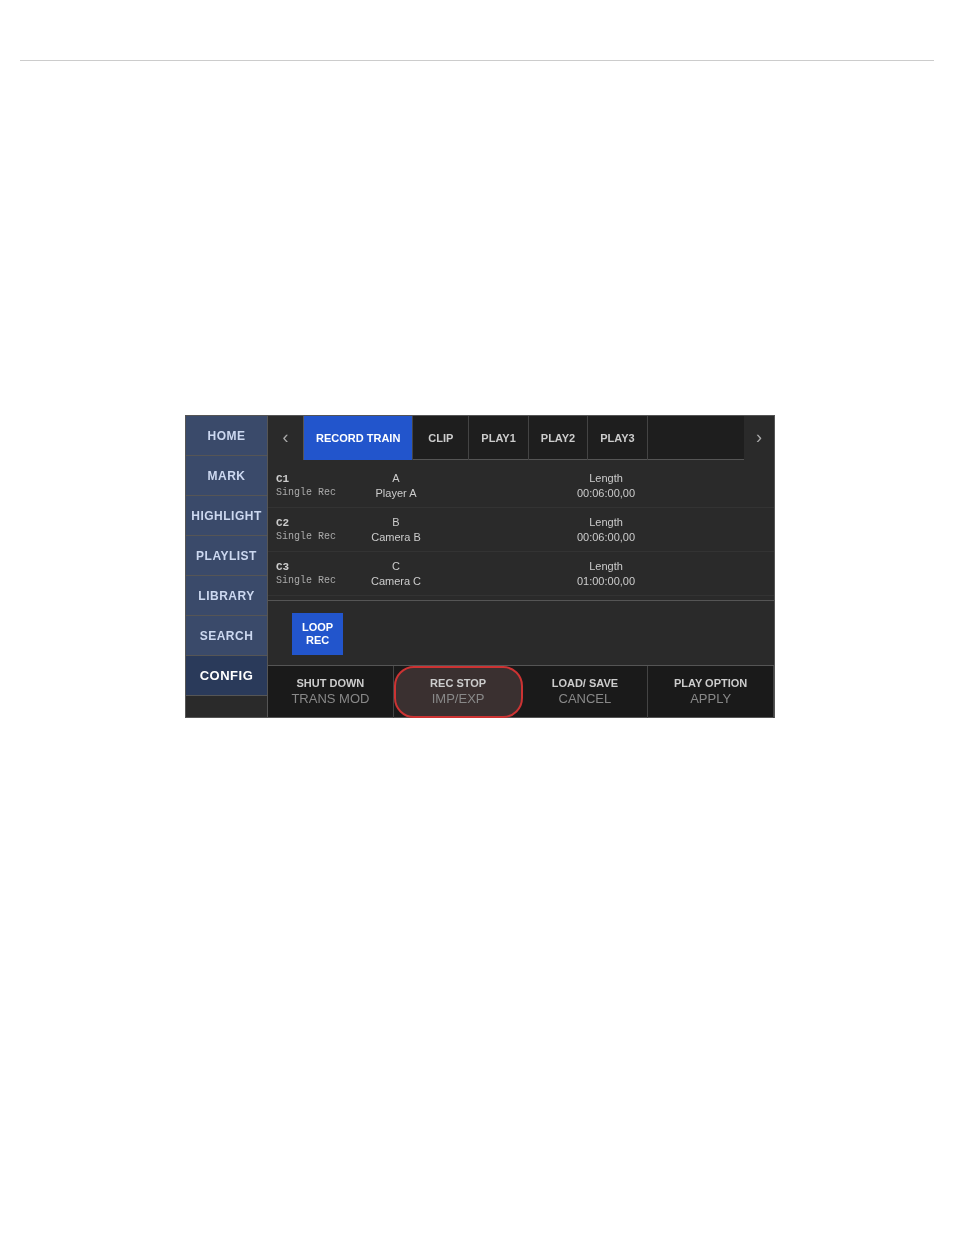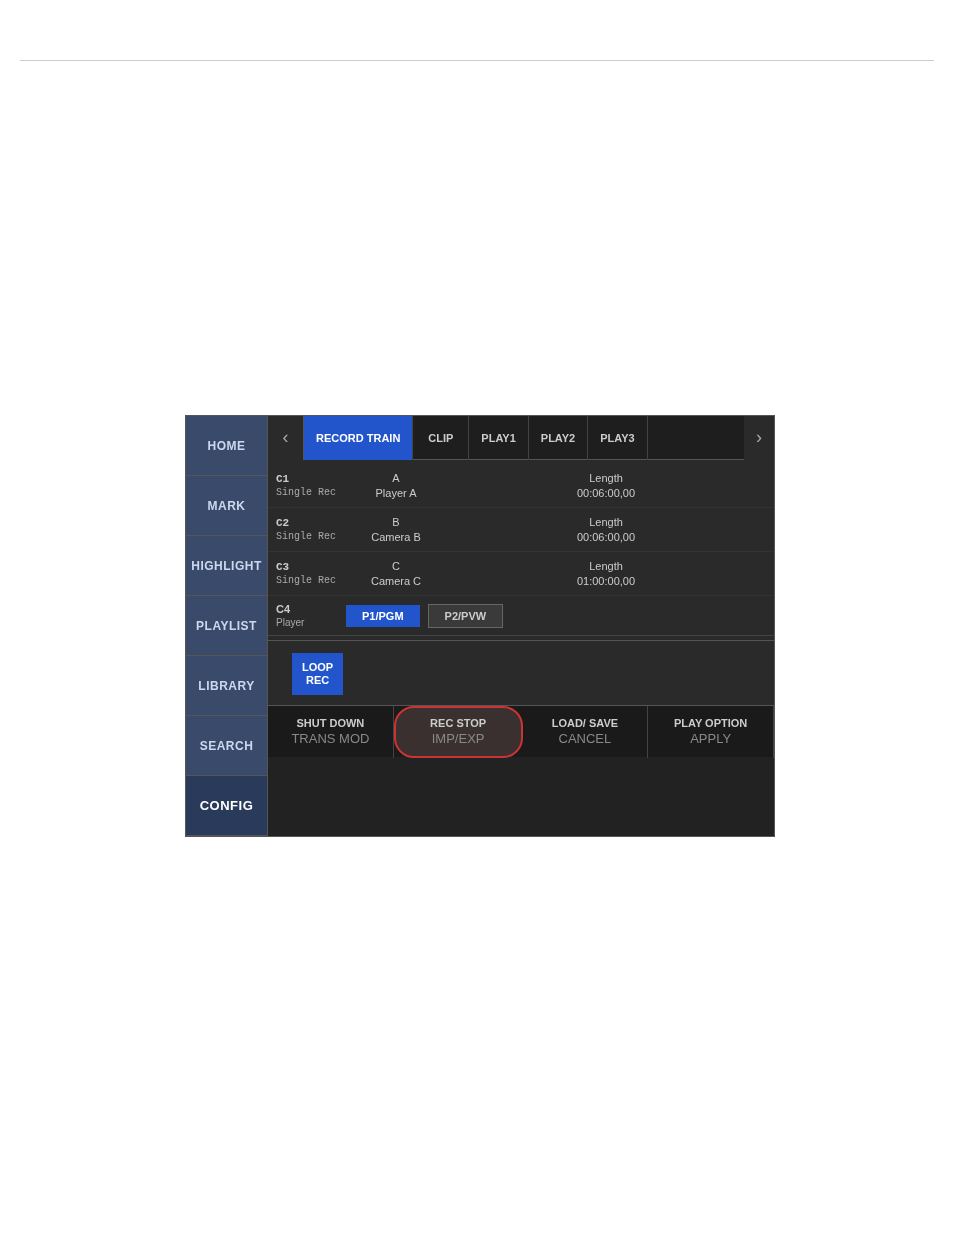--- a/index.html
+++ b/index.html
@@ -12,21 +12,21 @@
     }
     .top-line {
       position: absolute;
       top: 60px;
       left: 20px;
       right: 20px;
       height: 1px;
       background: #cccccc;
     }
     .sidebar-item {
-      height: 60px;
+      height: 40px;
       display: flex;
       align-items: center;
       justify-content: center;
       background: #3a4a6a;
       border-bottom: 1px solid #555;
       color: #ccd8f0;
       font-size: 12px;
       font-weight: bold;
       text-align: left;
       cursor: pointer;
@@ -315,28 +315,20 @@
         <div class="row-source">
           <div>C</div>
           <div>Camera C</div>
         </div>
         <div class="row-length">
           <div>Length</div>
           <div>01:00:00,00</div>
         </div>
       </div>
 
-      <div class="c4-row">
-        <div class="c4-label">
-          <div class="row-cam-name">C4</div>
-          <div class="row-cam-type">Player</div>
-        </div>
-        <button class="btn-pgm">P1/PGM</button>
-        <button class="btn-pvw">P2/PVW</button>
-      </div>
 
       <div class="divider"></div>
 
       <div class="loop-area">
         <button class="btn-loop">LOOP<br>REC</button>
       </div>
     </div>
 
     <div class="bottom-bar">
       <div class="bottom-btn">

